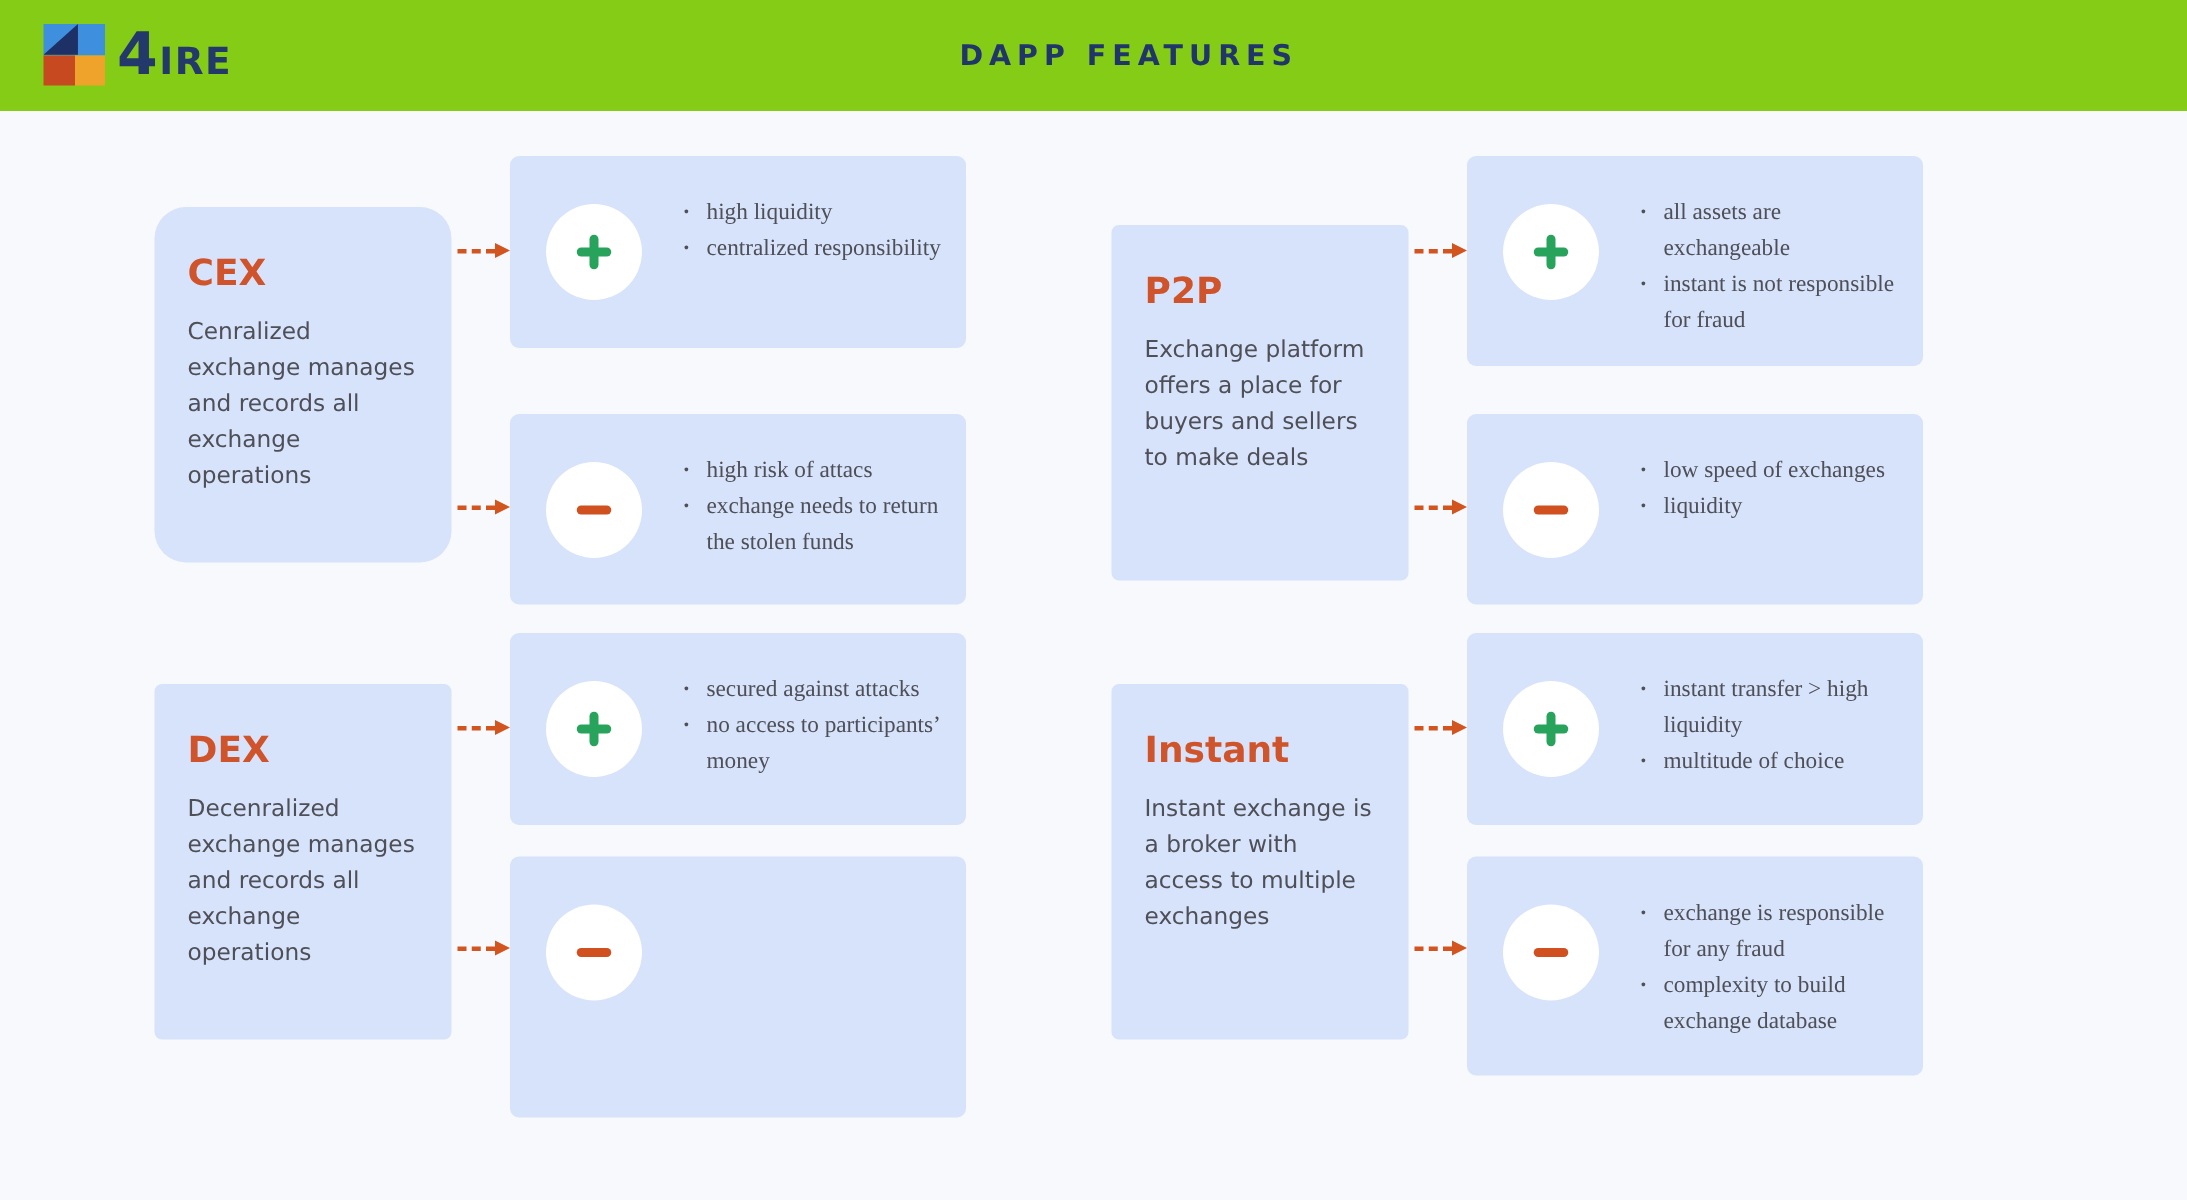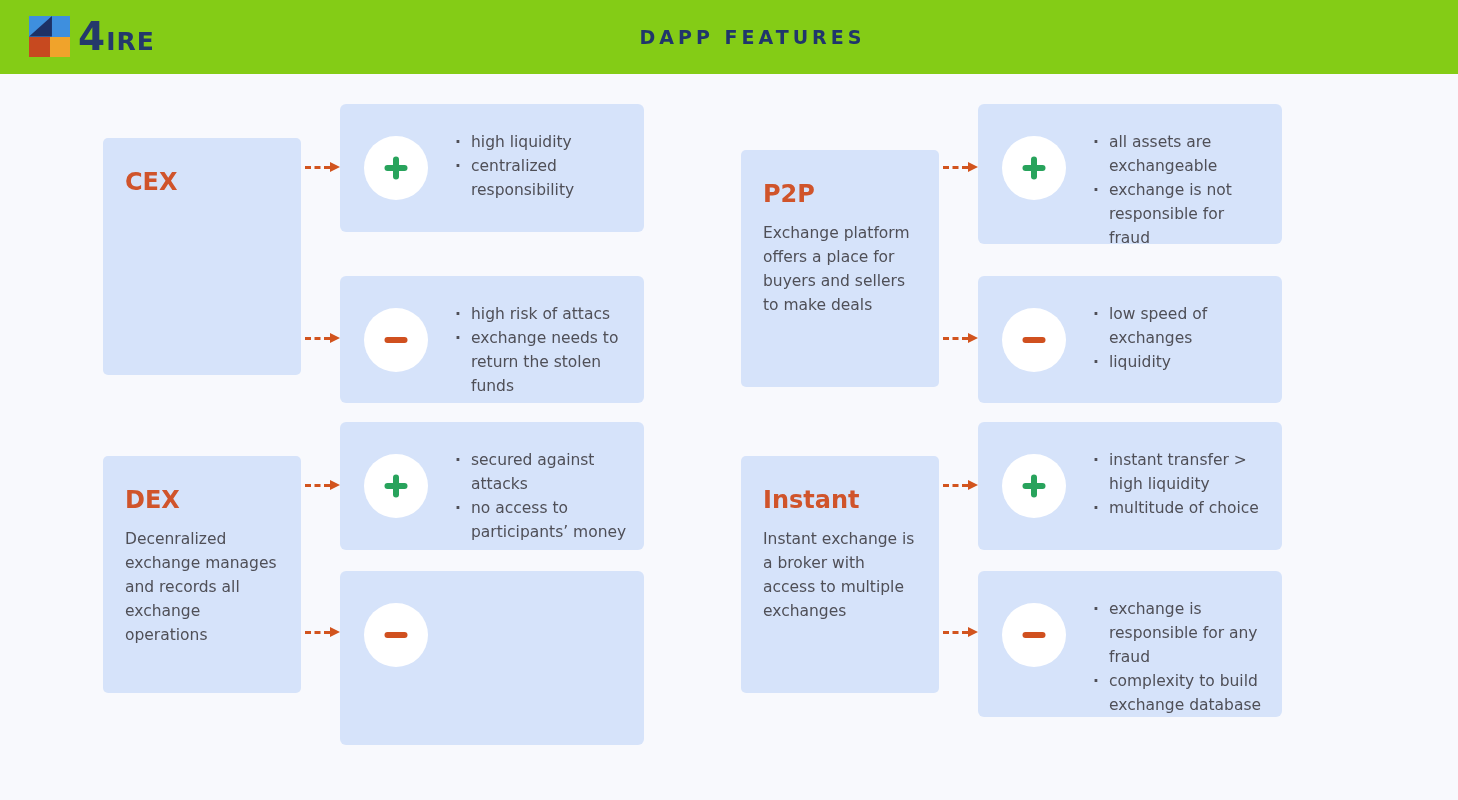--- a/index.html
+++ b/index.html
@@ -35,21 +35,21 @@
   }
 
   
   .card {
     position:absolute; width:198px; height:237px;
     background:#d6e3fa; border-radius:5px; padding:30px 22px 0 22px;
   }
   .card-title { font-size:24px; font-weight:700; color:#d0542b; margin-bottom:13px; }
   .card-desc  { font-size:15.5px; line-height:24px; color:#4f4f57; }
 
-  .pos-cex     { left:103px; top:138px; }
+  .pos-cex     { left:103px; top:138px;border-radius:21px; }
   .pos-dex     { left:103px; top:456px; }
   .pos-p2p     { left:741px; top:150px; }
   .pos-instant { left:741px; top:456px; }
 
   
   .fbox {
     position:absolute; width:304px;
     background:#d6e3fa; border-radius:6px;
   }
   .pos-cex-pros     { left:340px; top:104px; height:128px; }
@@ -71,21 +71,21 @@
     transform:translate(-50%,-50%); border-radius:3px;
   }
   .sign.plus::before  { width:23px; height:6px; background:#28a35c; }
   .sign.plus::after   { width:6px;  height:23px; background:#28a35c; }
   .sign.minus::before { width:23px; height:6px; background:#d0501f; }
 
   .bullets {
     position:absolute; left:112px; top:26px; right:14px;
     list-style:none; font-size:15.5px; line-height:24px; color:#4f4f57;
   }
-  .bullets li { position:relative; padding-left:19px; }
+  .bullets li { position:relative; padding-left:19px;font-family:Liberation Serif, serif; }
   .bullets li::before {
     content:"\00B7"; position:absolute; left:3px; top:0; font-weight:700; color:#4f4f57;
   }
 
   
   .arrow { position:absolute; width:25px; height:0; border-top:3px dashed #d2541e; }
   .arrow::after {
     content:""; position:absolute; right:-10px; top:-7px;
     width:0; height:0;
     border-left:10px solid #d2541e;
@@ -114,20 +114,21 @@
     </span>
     <span class="logo-text">4IRE</span>
   </div>
   <h1 class="page-title">DAPP FEATURES</h1>
 </header>
 
 <main>
 
   <section class="card pos-cex">
     <h2 class="card-title">CEX</h2>
+    <p class="card-desc">Cenralized exchange manages and records all exchange operations</p>
   </section>
   <div class="arrow pos-a-cex-pros"></div>
   <div class="arrow pos-a-cex-cons"></div>
   <section class="fbox pos-cex-pros">
     <div class="badge">
       <span class="sign plus"></span>
     </div>
     <ul class="bullets">
       <li>high liquidity</li>
       <li>centralized responsibility</li>
@@ -169,21 +170,21 @@
     <p class="card-desc">Exchange platform offers a place for buyers and sellers to make deals</p>
   </section>
   <div class="arrow pos-a-p2p-pros"></div>
   <div class="arrow pos-a-p2p-cons"></div>
   <section class="fbox pos-p2p-pros">
     <div class="badge">
       <span class="sign plus"></span>
     </div>
     <ul class="bullets">
       <li>all assets are exchangeable</li>
-      <li>exchange is not responsible for fraud</li>
+      <li>instant is not responsible for fraud</li>
     </ul>
   </section>
   <section class="fbox pos-p2p-cons">
     <div class="badge">
       <span class="sign minus"></span>
     </div>
     <ul class="bullets">
       <li>low speed of exchanges</li>
       <li>liquidity</li>
     </ul>

